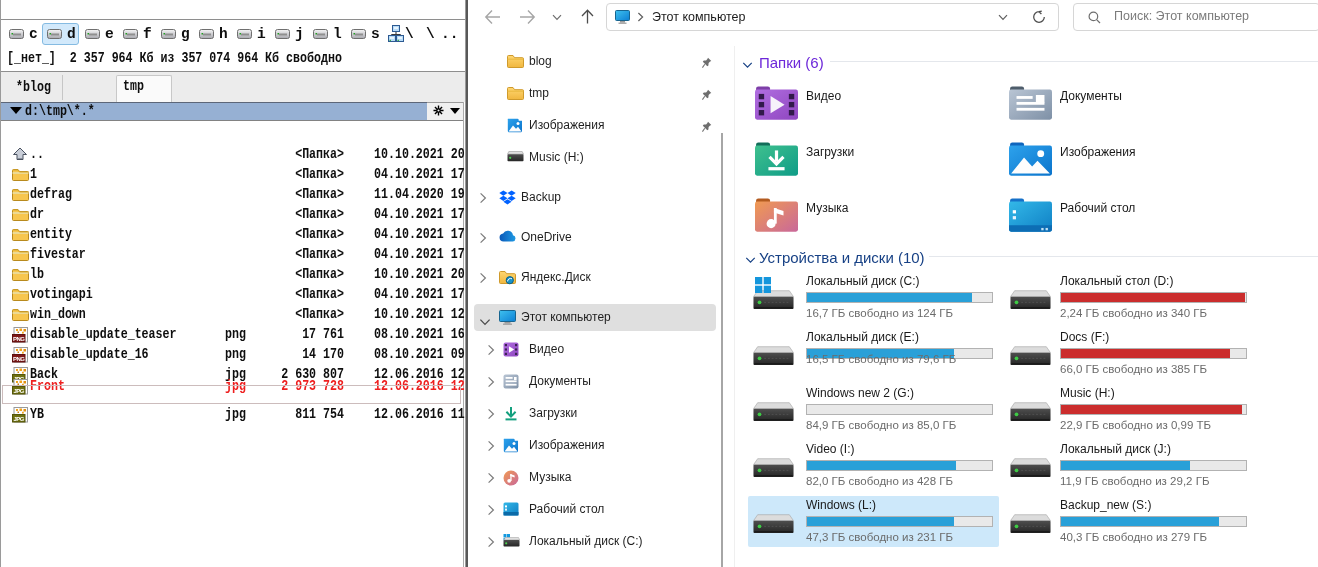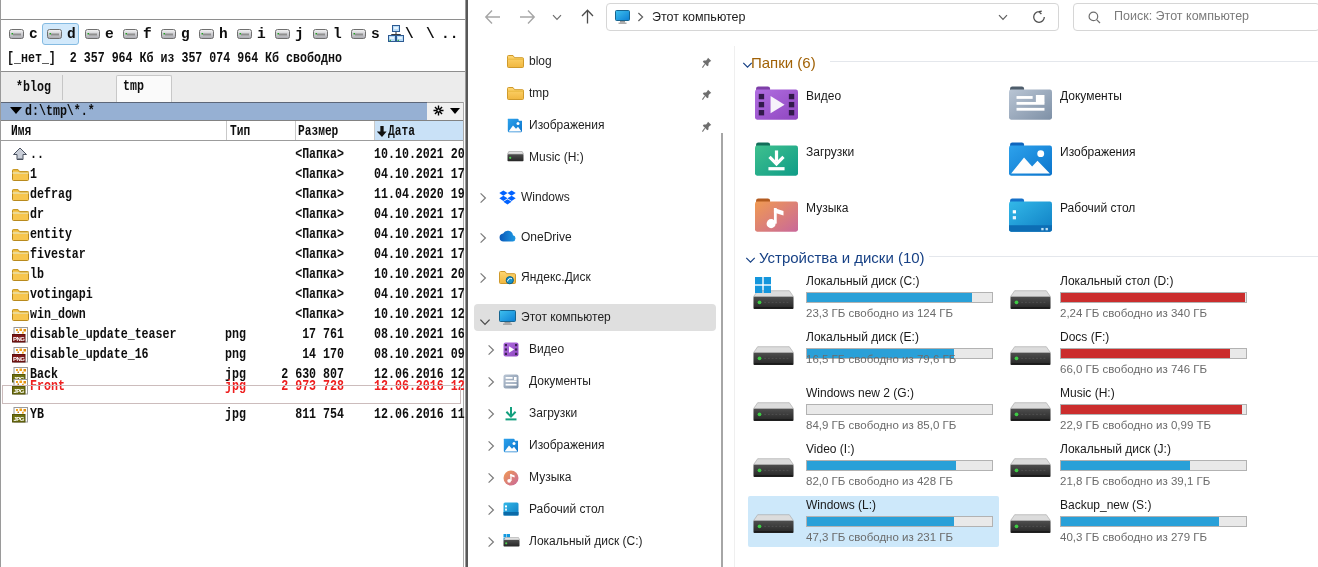--- a/index.html
+++ b/index.html
@@ -150,33 +150,20 @@
     <div id="pathbtn"></div>
 <div class="tri" style="left:10px;top:107px"></div>
 <div class="ab" style="left:25px;top:103px;letter-spacing:0;color:#0d0d0d;transform:scaleX(.775);transform-origin:0 0">d:\tmp\*.*</div>
 <svg class="ab" style="left:433px;top:105px" width="11" height="11" viewBox="0 0 12 12">
       <g stroke="#000" stroke-width="1.5">
         <path d="M6 0.5 V11.5 M0.5 6 H11.5 M2.1 2.1 L9.9 9.9 M9.9 2.1 L2.1 9.9"></path>
       </g>
       <circle cx="6" cy="6" r="1.7" fill="#f0f0f0" stroke="#000" stroke-width="1.1"></circle>
     </svg>
 <div class="tri2" style="left:450px;top:108px"></div>
-<div id="hdr">
-      <div class="ab" style="left:373.5px;top:0;width:88px;height:19px;background:#c9e1f7"></div>
-      <div class="vsep" style="left:225px"></div>
-      <div class="vsep" style="left:294px"></div>
-      <div class="vsep" style="left:372.5px"></div>
-      <div class="hcell" style="left:9.5px">Имя</div>
-      <div class="hcell" style="left:229px">Тип</div>
-      <div class="hcell" style="left:297px">Размер</div>
-      <svg class="ab" style="left:376px;top:4.5px" width="10" height="11" viewBox="0 0 9 10">
-        <path d="M3 0 h3 v5 h2.7 L4.5 10 L-0.2 5 H3 Z" fill="#111"></path>
-      </svg>
-      <div class="hcell" style="left:387px">Дата</div>
-    </div>
 <div class="ab" style="left:463px;top:102px;width:1px;height:465px;background:#ababab"></div>
 <div class="ab" style="left:465px;top:0;width:1px;height:567px;background:#9a9a9a"></div>
 <div class="ab" style="left:0;top:0;width:1px;height:567px;background:#9a9a9a"></div>
 <div id="list">
       <div class="row" style="top:4px"><svg width="17" height="16" viewBox="0 0 17 16">
           <path d="M8 1 L14.5 7.5 H11 V12.5 H5 V7.5 H1.5 Z" fill="#c9ced8" stroke="#4a5260" stroke-width="1"></path>
           <path d="M5.6 12 H10.4" stroke="#4a5260"></path>
         </svg><span class="nm">..</span><span class="sz">&lt;Папка&gt;</span><span class="dt">10.10.2021 20</span></div>
       <div class="row" style="top:24px"><svg width="17" height="16" viewBox="0 0 17 16">
           <path d="M0.5 3.5 a1 1 0 0 1 1-1 H6 l1.5 2 H15.5 a1 1 0 0 1 1 1 V12.5 a1 1 0 0 1 -1 1 H1.5 a1 1 0 0 1 -1-1 Z" fill="#f7c64f" stroke="#b88a1e"></path>
@@ -400,21 +387,21 @@
       </svg></div>
 <div class="ab" style="left:31px;top:190px"><svg width="17" height="15" viewBox="0 0 17 15">
         <g fill="#0062ff">
           <path d="M4.4 0.5 L8.5 3.1 L4.4 5.7 L0.3 3.1 Z"></path>
           <path d="M12.6 0.5 L16.7 3.1 L12.6 5.7 L8.5 3.1 Z"></path>
           <path d="M4.4 5.7 L8.5 8.3 L4.4 10.9 L0.3 8.3 Z"></path>
           <path d="M12.6 5.7 L16.7 8.3 L12.6 10.9 L8.5 8.3 Z"></path>
           <path d="M4.4 11.8 L8.5 14.4 L12.6 11.8 L8.5 9.3 Z"></path>
         </g>
       </svg></div>
-<div class="ab" style="left:53px;top:190px;font-size:12px;white-space:nowrap">Windows</div>
+<div class="ab" style="left:53px;top:190px;font-size:12px;white-space:nowrap">Backup</div>
 <div class="ab" style="left:11px;top:232px"><svg width="8" height="12" viewBox="0 0 8 12">
         <path d="M1.6 1.4 L6.4 6 L1.6 10.6" stroke="#7a7a7a" stroke-width="1.2" fill="none"></path>
       </svg></div>
 <div class="ab" style="left:31px;top:230px"><svg width="18" height="12" viewBox="0 0 18 12">
         <path d="M4.5 11.5 a4 4 0 0 1 -0.4 -7.97 A5.3 5.3 0 0 1 14 5.2 a3.2 3.2 0 0 1 -0.3 6.3 Z" fill="url(#gcloud)"></path>
       </svg></div>
 <div class="ab" style="left:53px;top:230px;font-size:12px;white-space:nowrap">OneDrive</div>
 <div class="ab" style="left:11px;top:272px"><svg width="8" height="12" viewBox="0 0 8 12">
         <path d="M1.6 1.4 L6.4 6 L1.6 10.6" stroke="#7a7a7a" stroke-width="1.2" fill="none"></path>
       </svg></div>
@@ -511,21 +498,21 @@
         <path d="M2.3 4.5 H15.5 L16.8 6.9 H1 Z" fill="#e0e0e0" stroke="#9a9a9a" stroke-width="0.5" transform="translate(0,-1)"></path>
         <rect x="0.5" y="5.9" width="16" height="6.6" rx="0.8" fill="url(#ghdd)"></rect>
         <circle cx="3.2" cy="9.3" r="1.1" fill="#49d24d"></circle>
       </svg></div>
 <div class="ab" style="left:61px;top:534px;font-size:12px;white-space:nowrap">Локальный диск (C:)</div>
 <div class="ab" style="left:253px;top:133px;width:2px;height:434px;background:#a6a6a6"></div>
 <div class="ab" style="left:266px;top:46px;width:1px;height:521px;background:#efefef"></div>
 <div class="ab" style="left:274px;top:57px"><svg width="11" height="8" viewBox="0 0 12 8">
         <path d="M1.4 1.6 L6 6.4 L10.6 1.6" stroke="#174185" stroke-width="1.3" fill="none"></path>
       </svg></div>
-<div class="ab" style="left:283px;top:53.5px;font-size:15px;color:#a16207;white-space:nowrap">Папки (6)</div>
+<div class="ab" style="left:291px;top:53.5px;font-size:15px;color:#6d28d9;white-space:nowrap">Папки (6)</div>
 <div class="grpline" style="left:362px;top:61px;width:488px"></div>
 <div class="ab" style="left:287px;top:85px"><svg width="43" height="35" viewBox="0 0 40 32">
         <path d="M1 3 a2 2 0 0 1 2-2 h9 a2 2 0 0 1 2 2 v3 H1 Z" fill="#7e3fa8"></path>
         <rect x="0" y="4" width="40" height="28" rx="2" fill="url(#gvid)"></rect>
         <g fill="#31194a">
           <rect x="3.5" y="8" width="5" height="5"></rect>
           <rect x="3.5" y="15.5" width="5" height="5"></rect>
           <rect x="3.5" y="23" width="5" height="5"></rect>
           <rect x="31.5" y="8" width="5" height="5"></rect>
           <rect x="31.5" y="15.5" width="5" height="5"></rect>
@@ -604,21 +591,21 @@
           <rect x="0" y="0" width="7.3" height="7.3"></rect>
           <rect x="8.7" y="0" width="7.3" height="7.3"></rect>
           <rect x="0" y="8.7" width="7.3" height="7.3"></rect>
           <rect x="8.7" y="8.7" width="7.3" height="7.3"></rect>
         </g>
       </svg></div>
 <div class="tilelabel" style="left:338px;top:274px">Локальный диск (C:)</div>
 <div class="bar" style="left:338px;top:292px">
       <div class="fill blue" style="width:165px"></div>
     </div>
-<div class="subtxt" style="left:338px;top:307px">23,3 ГБ свободно из 124 ГБ</div>
+<div class="subtxt" style="left:338px;top:307px">16,7 ГБ свободно из 124 ГБ</div>
 <div class="ab" style="left:542px;top:290px"><svg width="41" height="21" viewBox="0 0 44 22">
         <path d="M5 0.5 H39 L43.5 7 H0.5 Z" fill="#dcdcdc" stroke="#a8a8a8" stroke-width="0.7"></path>
         <rect x="0.5" y="7" width="43" height="13" rx="1" fill="url(#ghdd)"></rect>
         <rect x="1.5" y="18" width="41" height="1.6" fill="#1b1b1b"></rect>
         <circle cx="7" cy="13" r="2" fill="#3ecb45"></circle>
         <g fill="#4f4f4f">
           <rect x="12" y="12.4" width="2" height="1.2"></rect>
           <rect x="16" y="12.4" width="2" height="1.2"></rect>
           <rect x="20" y="12.4" width="2" height="1.2"></rect>
           <rect x="24" y="12.4" width="2" height="1.2"></rect>
@@ -664,21 +651,21 @@
           <rect x="24" y="12.4" width="2" height="1.2"></rect>
           <rect x="28" y="12.4" width="2" height="1.2"></rect>
           <rect x="32" y="12.4" width="2" height="1.2"></rect>
           <rect x="36" y="12.4" width="2" height="1.2"></rect>
         </g>
       </svg></div>
 <div class="tilelabel" style="left:592px;top:330px">Docs (F:)</div>
 <div class="bar" style="left:592px;top:348px">
       <div class="fill redf" style="width:169px"></div>
     </div>
-<div class="subtxt" style="left:592px;top:363px">66,0 ГБ свободно из 746 ГБ</div>
+<div class="subtxt" style="left:592px;top:363px">66,0 ГБ свободно из 385 ГБ</div>
 <div class="ab" style="left:285px;top:402px"><svg width="41" height="21" viewBox="0 0 44 22">
         <path d="M5 0.5 H39 L43.5 7 H0.5 Z" fill="#dcdcdc" stroke="#a8a8a8" stroke-width="0.7"></path>
         <rect x="0.5" y="7" width="43" height="13" rx="1" fill="url(#ghdd)"></rect>
         <rect x="1.5" y="18" width="41" height="1.6" fill="#1b1b1b"></rect>
         <circle cx="7" cy="13" r="2" fill="#3ecb45"></circle>
         <g fill="#4f4f4f">
           <rect x="12" y="12.4" width="2" height="1.2"></rect>
           <rect x="16" y="12.4" width="2" height="1.2"></rect>
           <rect x="20" y="12.4" width="2" height="1.2"></rect>
           <rect x="24" y="12.4" width="2" height="1.2"></rect>
@@ -742,21 +729,21 @@
           <rect x="24" y="12.4" width="2" height="1.2"></rect>
           <rect x="28" y="12.4" width="2" height="1.2"></rect>
           <rect x="32" y="12.4" width="2" height="1.2"></rect>
           <rect x="36" y="12.4" width="2" height="1.2"></rect>
         </g>
       </svg></div>
 <div class="tilelabel" style="left:592px;top:442px">Локальный диск (J:)</div>
 <div class="bar" style="left:592px;top:460px">
       <div class="fill blue" style="width:129px"></div>
     </div>
-<div class="subtxt" style="left:592px;top:475px">21,8 ГБ свободно из 39,1 ГБ</div>
+<div class="subtxt" style="left:592px;top:475px">11,9 ГБ свободно из 29,2 ГБ</div>
 <div class="ab" style="left:285px;top:514px"><svg width="41" height="21" viewBox="0 0 44 22">
         <path d="M5 0.5 H39 L43.5 7 H0.5 Z" fill="#dcdcdc" stroke="#a8a8a8" stroke-width="0.7"></path>
         <rect x="0.5" y="7" width="43" height="13" rx="1" fill="url(#ghdd)"></rect>
         <rect x="1.5" y="18" width="41" height="1.6" fill="#1b1b1b"></rect>
         <circle cx="7" cy="13" r="2" fill="#3ecb45"></circle>
         <g fill="#4f4f4f">
           <rect x="12" y="12.4" width="2" height="1.2"></rect>
           <rect x="16" y="12.4" width="2" height="1.2"></rect>
           <rect x="20" y="12.4" width="2" height="1.2"></rect>
           <rect x="24" y="12.4" width="2" height="1.2"></rect>

